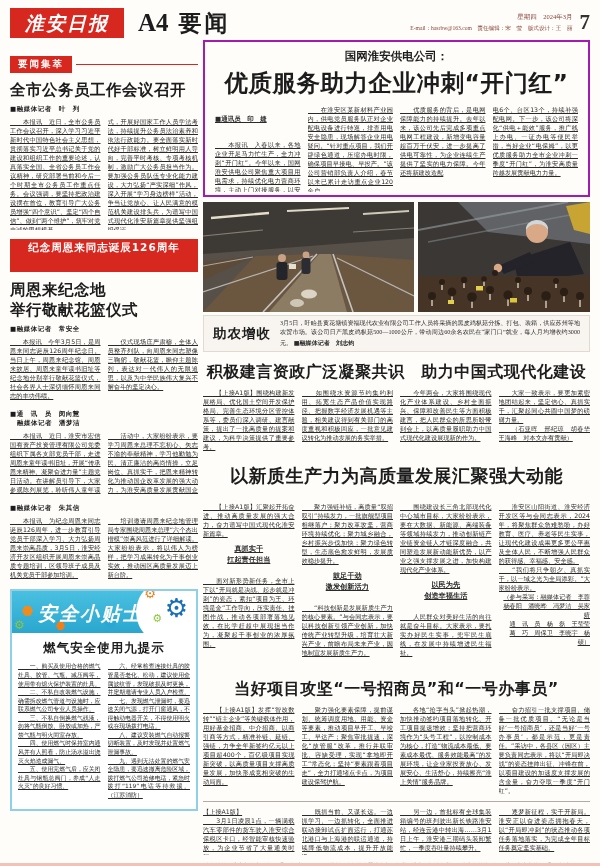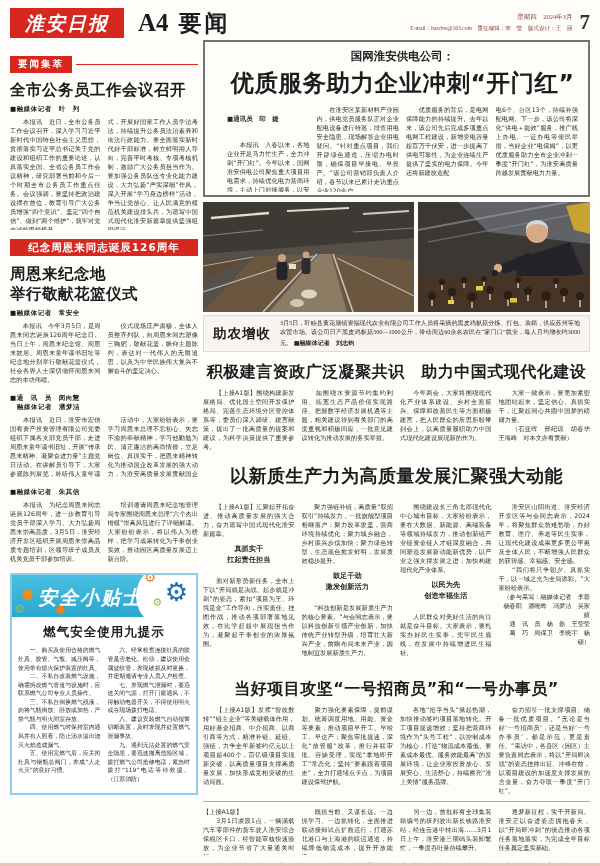--- a/index.html
+++ b/index.html
@@ -25,22 +25,22 @@
   .digest{display:flex;align-items:center;gap:4px;margin-bottom:7px;}
   .digest-label{background:#d7281f;color:#fff;font-size:9.5px;font-weight:bold;
         padding:2px 8px;letter-spacing:2px;}
   .digest-line{flex:1;border-top:1px solid #d7281f;}
   .ltitle{font-weight:bold;line-height:1.3;letter-spacing:.5px;margin-bottom:5px;}
   .t1{font-size:15.5px;}
   .t2{font-size:14.5px;}
   .byline{font-size:6.5px;font-weight:bold;margin-bottom:4px;letter-spacing:.5px;}
   .cols2{display:flex;gap:7px;overflow:hidden;}
   .c{flex:1;font-size:6.2px;line-height:1.45;text-align:justify;white-space:pre-line;
-     overflow:hidden;color:#2a2a2a;}
-  .banner{background:#d7281f;color:#fff;font-weight:bold;font-size:10.5px;height:17px;
+     overflow:hidden;color:#2a2a2a;text-decoration:underline;}
+  .banner{background:#d7281f;color:#fff;font-weight:bold;font-size:10.5px;height:33px;
         line-height:17px;text-align:center;letter-spacing:1px;margin:9px 0 8px 0;}
   
   .safety{margin-top:8px;border:2px solid #8fd0e8;height:218px;overflow:hidden;background:#fff;}
   .s-band{position:relative;height:42px;background:linear-gradient(#49c0e0,#2aa6cf);overflow:hidden;}
   .s-blob{position:absolute;right:-18px;top:-14px;width:78px;height:70px;background:#fff;
         border-radius:50%;}
   .s-band-title{position:absolute;left:26px;top:10px;color:#fff;font-weight:bold;font-style:italic;
         font-size:19px;letter-spacing:2px;}
   .hex{position:absolute;width:11px;height:11px;
        clip-path:polygon(25% 5%,75% 5%,100% 50%,75% 95%,25% 95%,0 50%);}
@@ -51,21 +51,21 @@
   .g1{right:8px;top:4px;font-size:26px;color:#1a6fb5;}
   .g2{right:40px;top:-4px;font-size:13px;color:#e87f17;}
   .g3{right:34px;top:22px;font-size:11px;color:#8cc63e;}
   .g4{left:2px;top:28px;font-size:12px;color:#8cc63e;}
   .s-title{text-align:center;font-weight:bold;font-size:12.5px;margin:7px 0 5px 0;
         letter-spacing:1px;font-family:"Liberation Serif",serif;}
   .s-body{padding:0 6px;height:146px;}
   .s-body .c{font-size:5.9px;}
   
   .main{position:absolute;left:203px;top:40px;width:387px;}
-  .leadbox{border:2px solid #737373;height:157px;box-sizing:border-box;padding:7px 10px 5px 22px;background:#fffdfa;}
+  .leadbox{border:2px solid #a21caf;height:157px;box-sizing:border-box;padding:7px 10px 5px 10px;background:#fffdfa;}
   .kicker{text-align:center;font-weight:bold;font-size:11.5px;margin-bottom:3px;}
   .headline1{text-align:center;font-weight:bold;font-size:23.5px;letter-spacing:.5px;margin-bottom:7px;}
   .cols4{display:flex;gap:7px;overflow:hidden;}
   .leadbody{height:86px;}
   .lead-byline{font-size:6.5px;font-weight:bold;margin-bottom:8px;}
   .photos{margin-top:5px;display:flex;gap:4px;height:110px;}
   .photo{overflow:hidden;background:#444;}
   .capstrip{margin-top:3px;background:#f8f5f0;border:1px solid #e2dacf;box-sizing:border-box;
         height:37px;display:flex;align-items:center;gap:9px;padding:3px 9px;}
   .captitle{font-weight:bold;font-size:13.5px;white-space:nowrap;letter-spacing:1px;}

